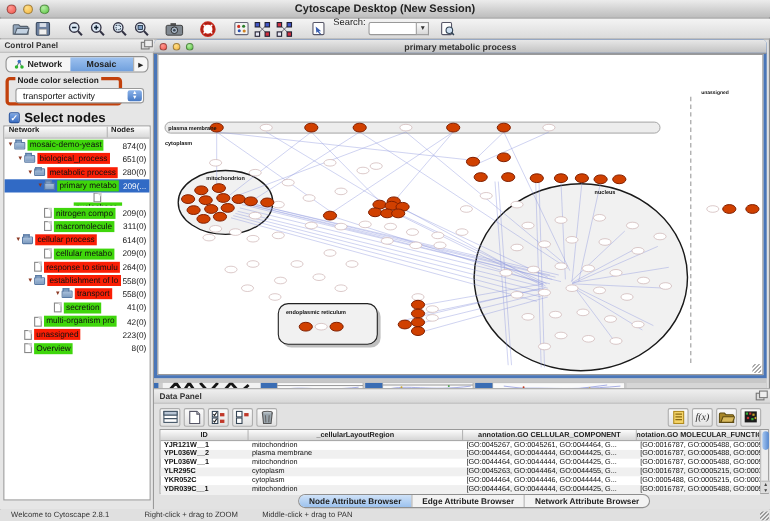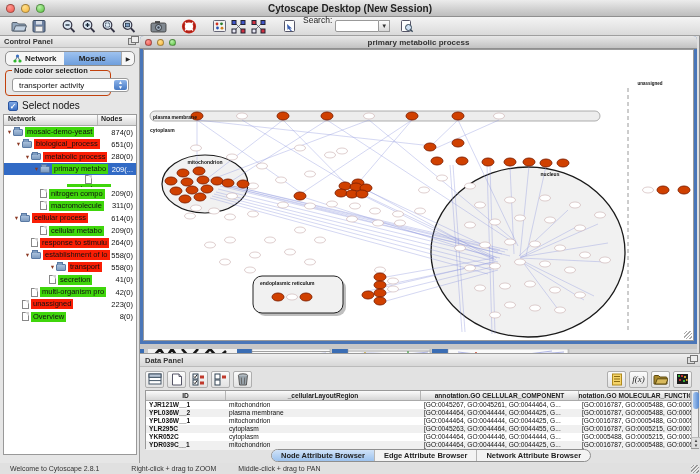--- a/index.html
+++ b/index.html
@@ -28,30 +28,30 @@
   
   #control-panel{left:0;top:36px;width:140px;height:427px;background:#e6e6e6;border-right:1px solid #9a9a9a}
   #cp-header{left:0;top:0;width:140px;height:12px;display:flex;align-items:center;justify-content:space-between;
      padding:0 4px;font-size:7.5px;font-weight:bold;color:#333;background:linear-gradient(#efefef,#d9d9d9);border-bottom:1px solid #bbb}
   .float-ico{width:8px;height:7px;border:1px solid #777;background:#ddd;position:relative}
   .float-ico:after{content:"";position:absolute;left:2px;top:-3px;width:6px;height:5px;border:1px solid #777;background:#eee}
   #cp-tabs{left:5px;top:15px;width:130px;height:15px;display:flex;border:1px solid #8f8f8f;border-radius:5px;overflow:hidden;background:#f6f6f6}
   .cp-tab{flex:1;display:flex;align-items:center;justify-content:center;font-size:8px;font-weight:bold;color:#222;gap:3px}
   .cp-tab.sel{background:linear-gradient(#9ec2ef,#6f9fdd)}
   #cp-tab-arrow{width:13px;display:flex;align-items:center;justify-content:center;font-size:6px;color:#222;border-left:1px solid #aaa}
-  #group-box{left:5px;top:34px;width:106px;height:26px;border:1px solid #c2410c;border-radius:4px}
+  #group-box{left:5px;top:34px;width:106px;height:26px;border:3px solid #c2410c;border-radius:4px}
   #group-label{position:absolute;left:6px;top:-5px;background:#e6e6e6;padding:0 2px;font-size:7.5px;font-weight:bold;color:#222}
   #color-dd{position:absolute;left:6px;top:7px;width:117px;height:14px;background:#fff;border:1px solid #999;border-radius:3px;
     display:flex;align-items:center;font-size:8px;color:#111;padding-left:6px}
   #dd-btn{position:absolute;right:1px;top:1px;width:13px;height:10px;border-radius:2px;background:linear-gradient(#8db4ea,#4679c4);
     color:#fff;font-size:5px;line-height:5px;display:flex;flex-direction:column;align-items:center;justify-content:center}
   #select-row{left:8px;top:64px;display:flex;align-items:center;gap:4px}
   #cp-checkbox{width:10px;height:10px;border-radius:2px;background:linear-gradient(#7fa8e4,#3b6fc4);border:1px solid #2a55a0;
     color:#fff;font-size:8px;line-height:9px;text-align:center;font-weight:bold}
-  #cp-check-label{font-size:10px;font-weight:normal;color:#111}
+  #cp-check-label{font-size:12px;font-weight:bold;color:#111}
   #tree-panel{left:3px;top:78px;width:134px;height:341px;background:#fff;border:1px solid #999;overflow:hidden}
   #tree-head{display:flex;height:11px;border-bottom:1px solid #aaa;background:linear-gradient(#fdfdfd,#d8d8d8);
      font-size:7px;font-weight:bold;color:#222}
   #tree-head .c1{width:94px;border-right:1px solid #b5b5b5;padding-left:4px}
   #tree-head .c2{flex:1;padding-left:3px}
   .tree-row{display:flex;align-items:center;height:12.3px;font-size:7.5px;color:#111;white-space:nowrap;overflow:hidden}
   .tree-row.sel{background:#316ac5}
   .tree-row.sel .cnt{color:#fff}
   .tri{width:7px;font-size:5.5px;color:#8c3a24;flex:0 0 auto;text-align:center}
   .fold{width:10px;height:7px;background:linear-gradient(#a9c0dc,#7e9cc0);border:1px solid #5a7aa4;border-radius:1px;flex:0 0 auto;position:relative;margin-right:2px}

